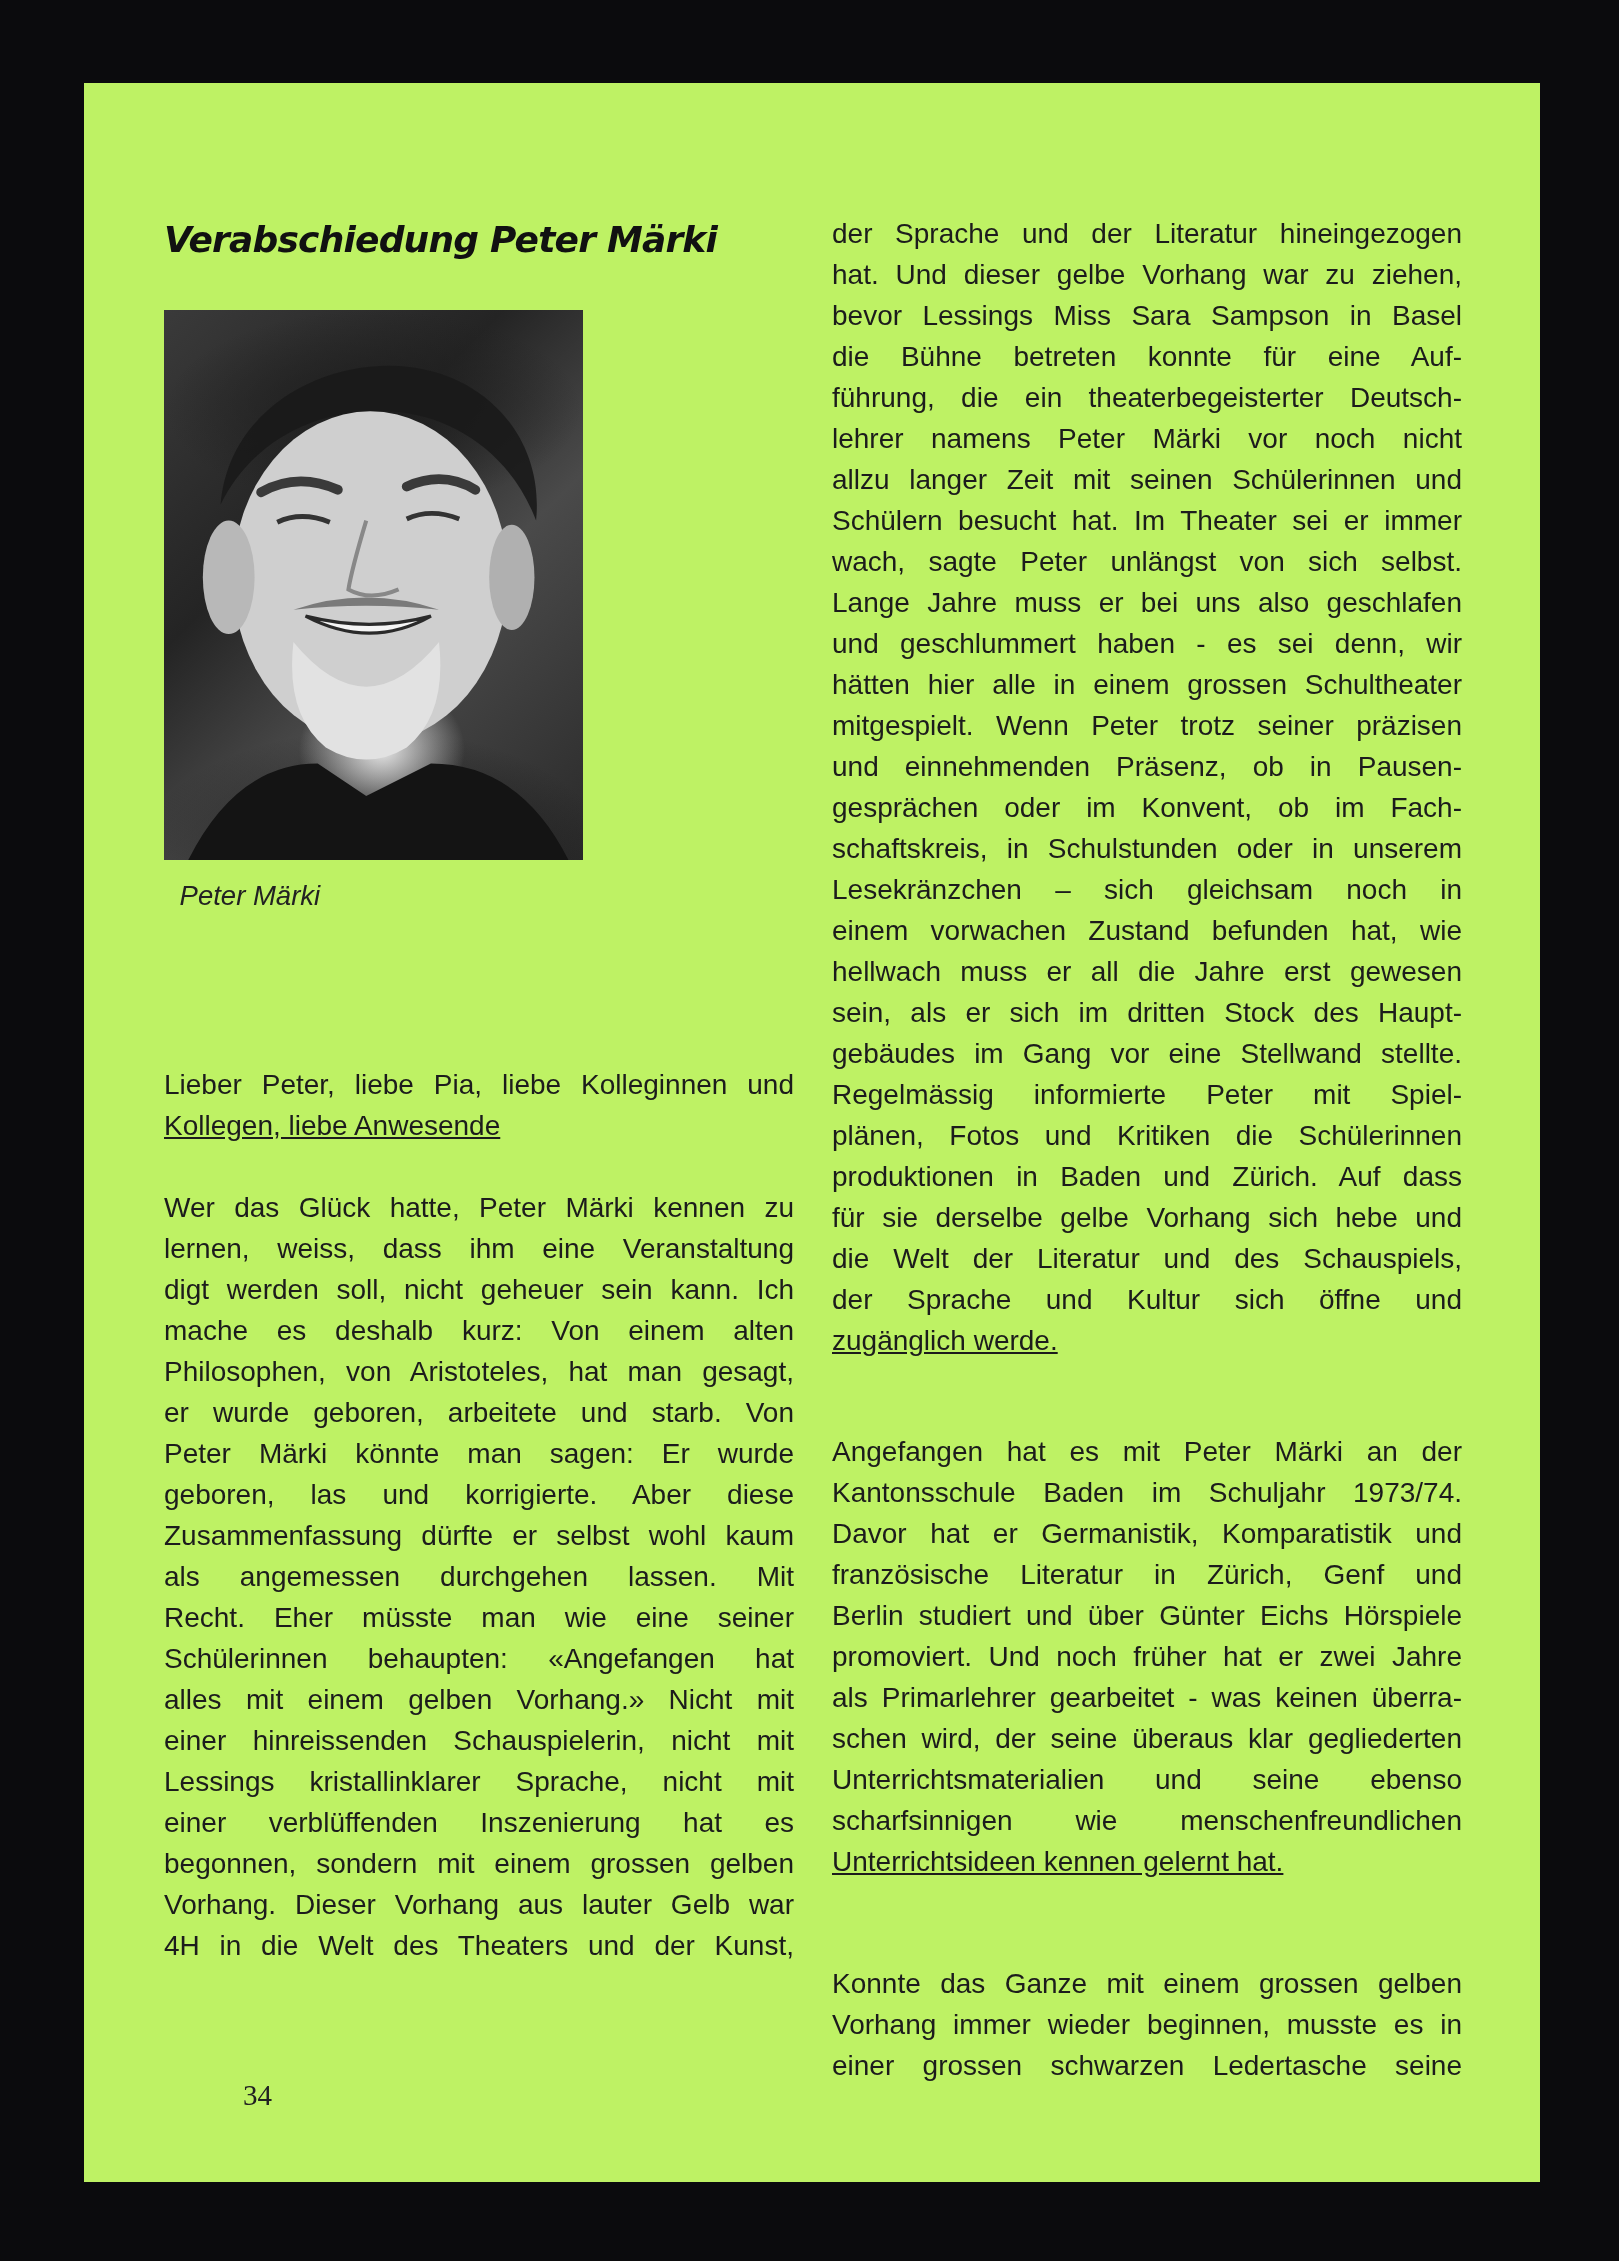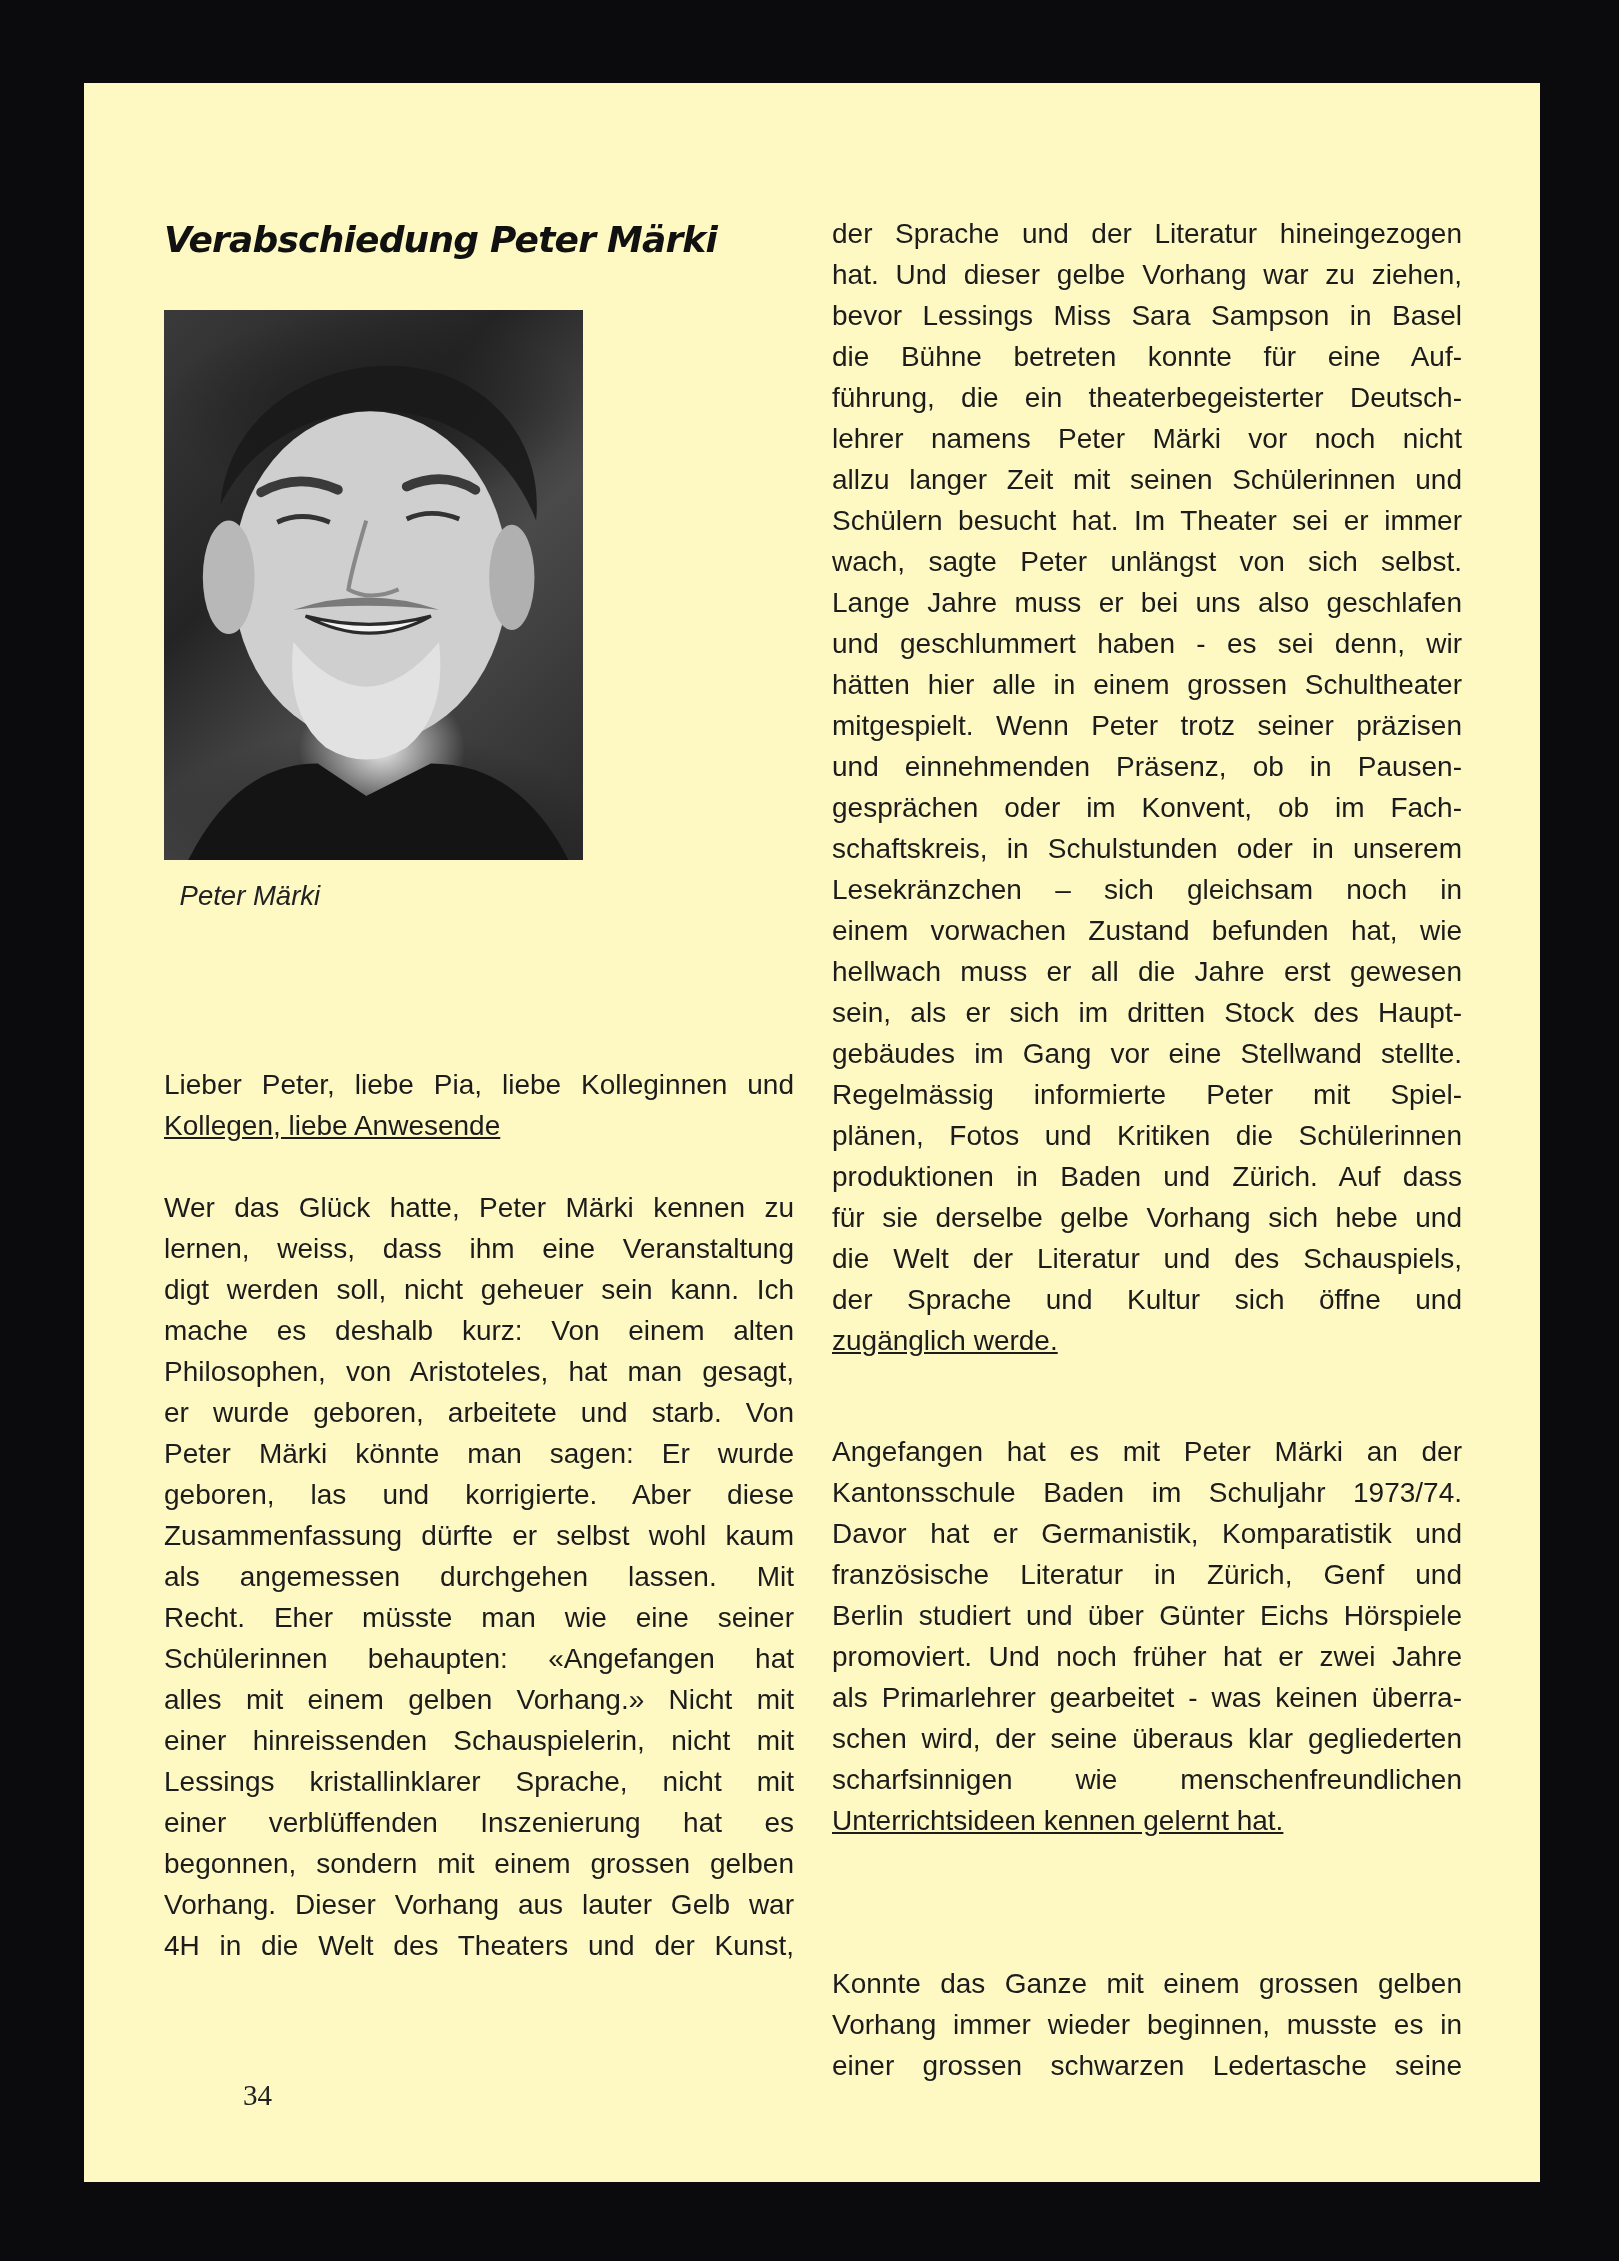--- a/index.html
+++ b/index.html
@@ -8,21 +8,21 @@
     background: #0b0b0d;
     position: relative;
     overflow: hidden;
     font-family: "Liberation Sans", "DejaVu Sans", sans-serif;
     color: #1b1b1b;
   }
   .page {
     position: absolute;
     left: 84px; top: 83px;
     width: 1456px; height: 2099px;
-    background: #fef9c3;
+    background: #bef264;
   }
   .col {
     position: absolute;
     top: 0;
     width: 630px;
   }
   .col-left { left: 80px; }
   .col-right { left: 748px; }
 
   .title {
@@ -193,20 +193,21 @@
 
     <div class="text-block rpara2">
       <span class="ln">Angefangen hat es mit Peter Märki an der</span>
       <span class="ln">Kantonsschule Baden im Schuljahr 1973/74.</span>
       <span class="ln">Davor hat er Germanistik, Komparatistik und</span>
       <span class="ln">französische Literatur in Zürich, Genf und</span>
       <span class="ln">Berlin studiert und über Günter Eichs Hörspiele</span>
       <span class="ln">promoviert. Und noch früher hat er zwei Jahre</span>
       <span class="ln">als Primarlehrer gearbeitet - was keinen überra-</span>
       <span class="ln">schen wird, der seine überaus klar gegliederten</span>
+      <span class="ln">Unterrichtsmaterialien und seine ebenso</span>
       <span class="ln">scharfsinnigen wie menschenfreundlichen</span>
       <span class="ln last">Unterrichtsideen kennen gelernt hat.</span>
     </div>
 
     <div class="text-block rpara3">
       <span class="ln">Konnte das Ganze mit einem grossen gelben</span>
       <span class="ln">Vorhang immer wieder beginnen, musste es in</span>
       <span class="ln">einer grossen schwarzen Ledertasche seine</span>
     </div>
   </div>

